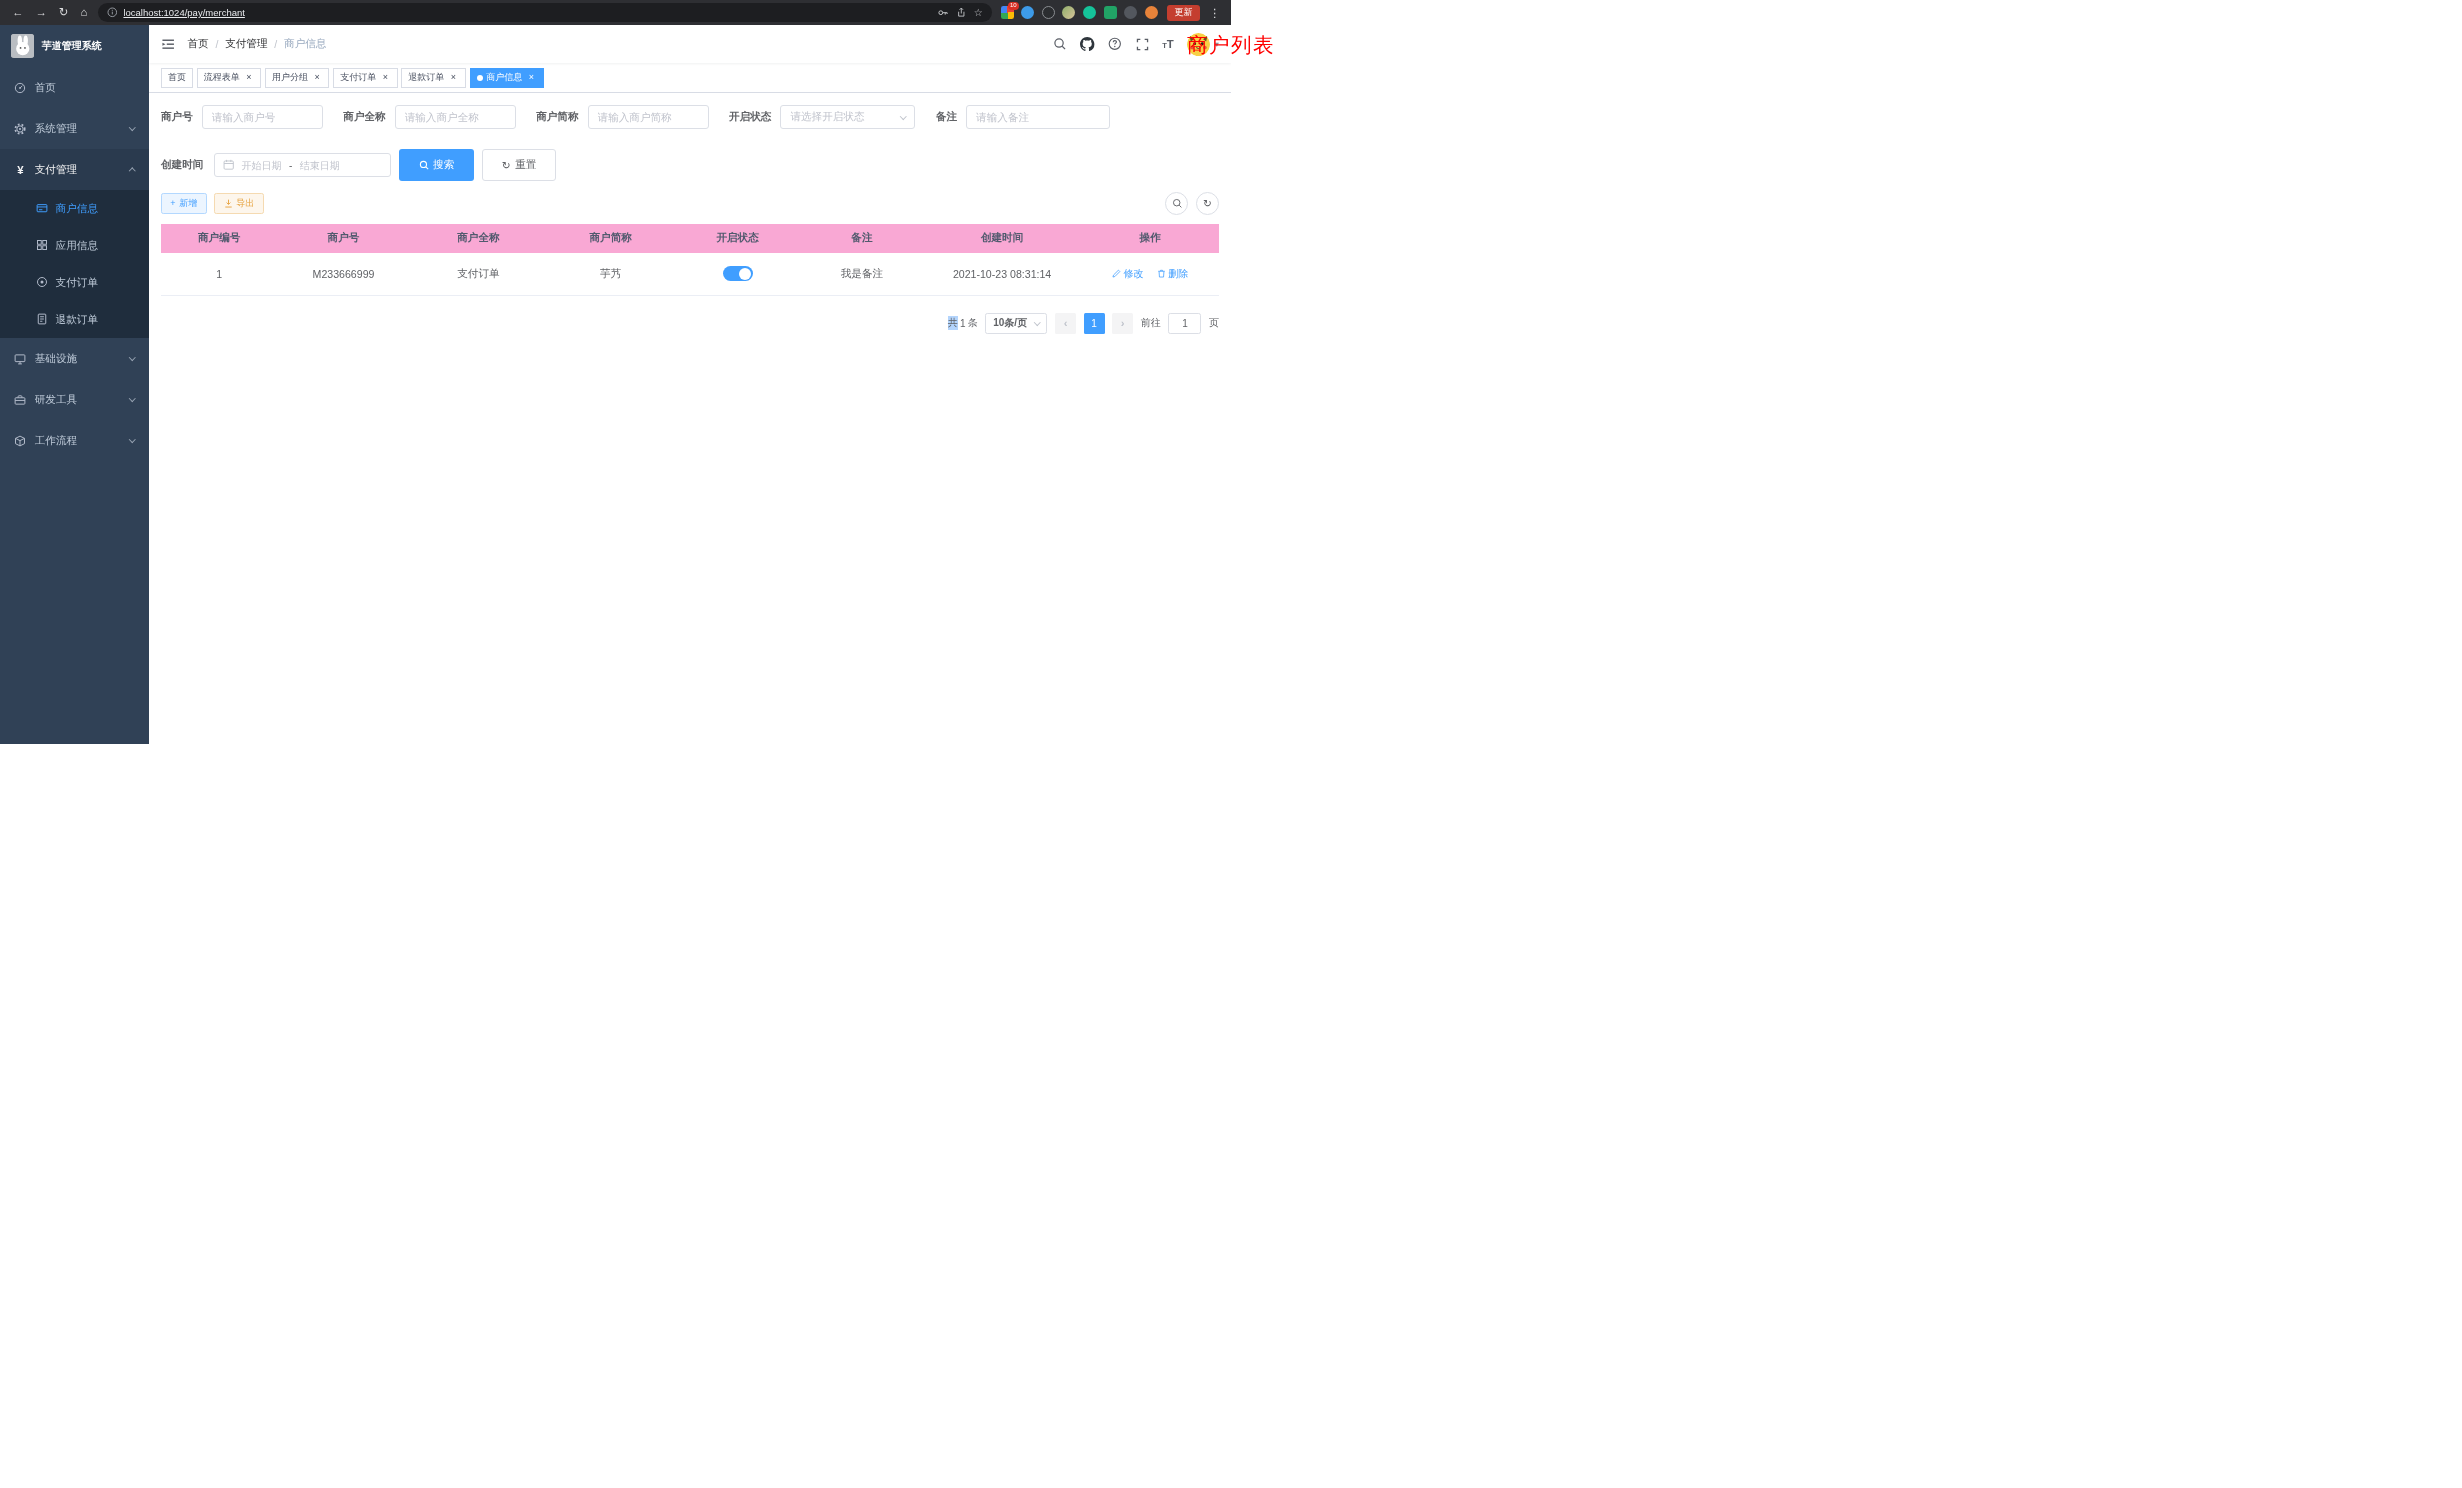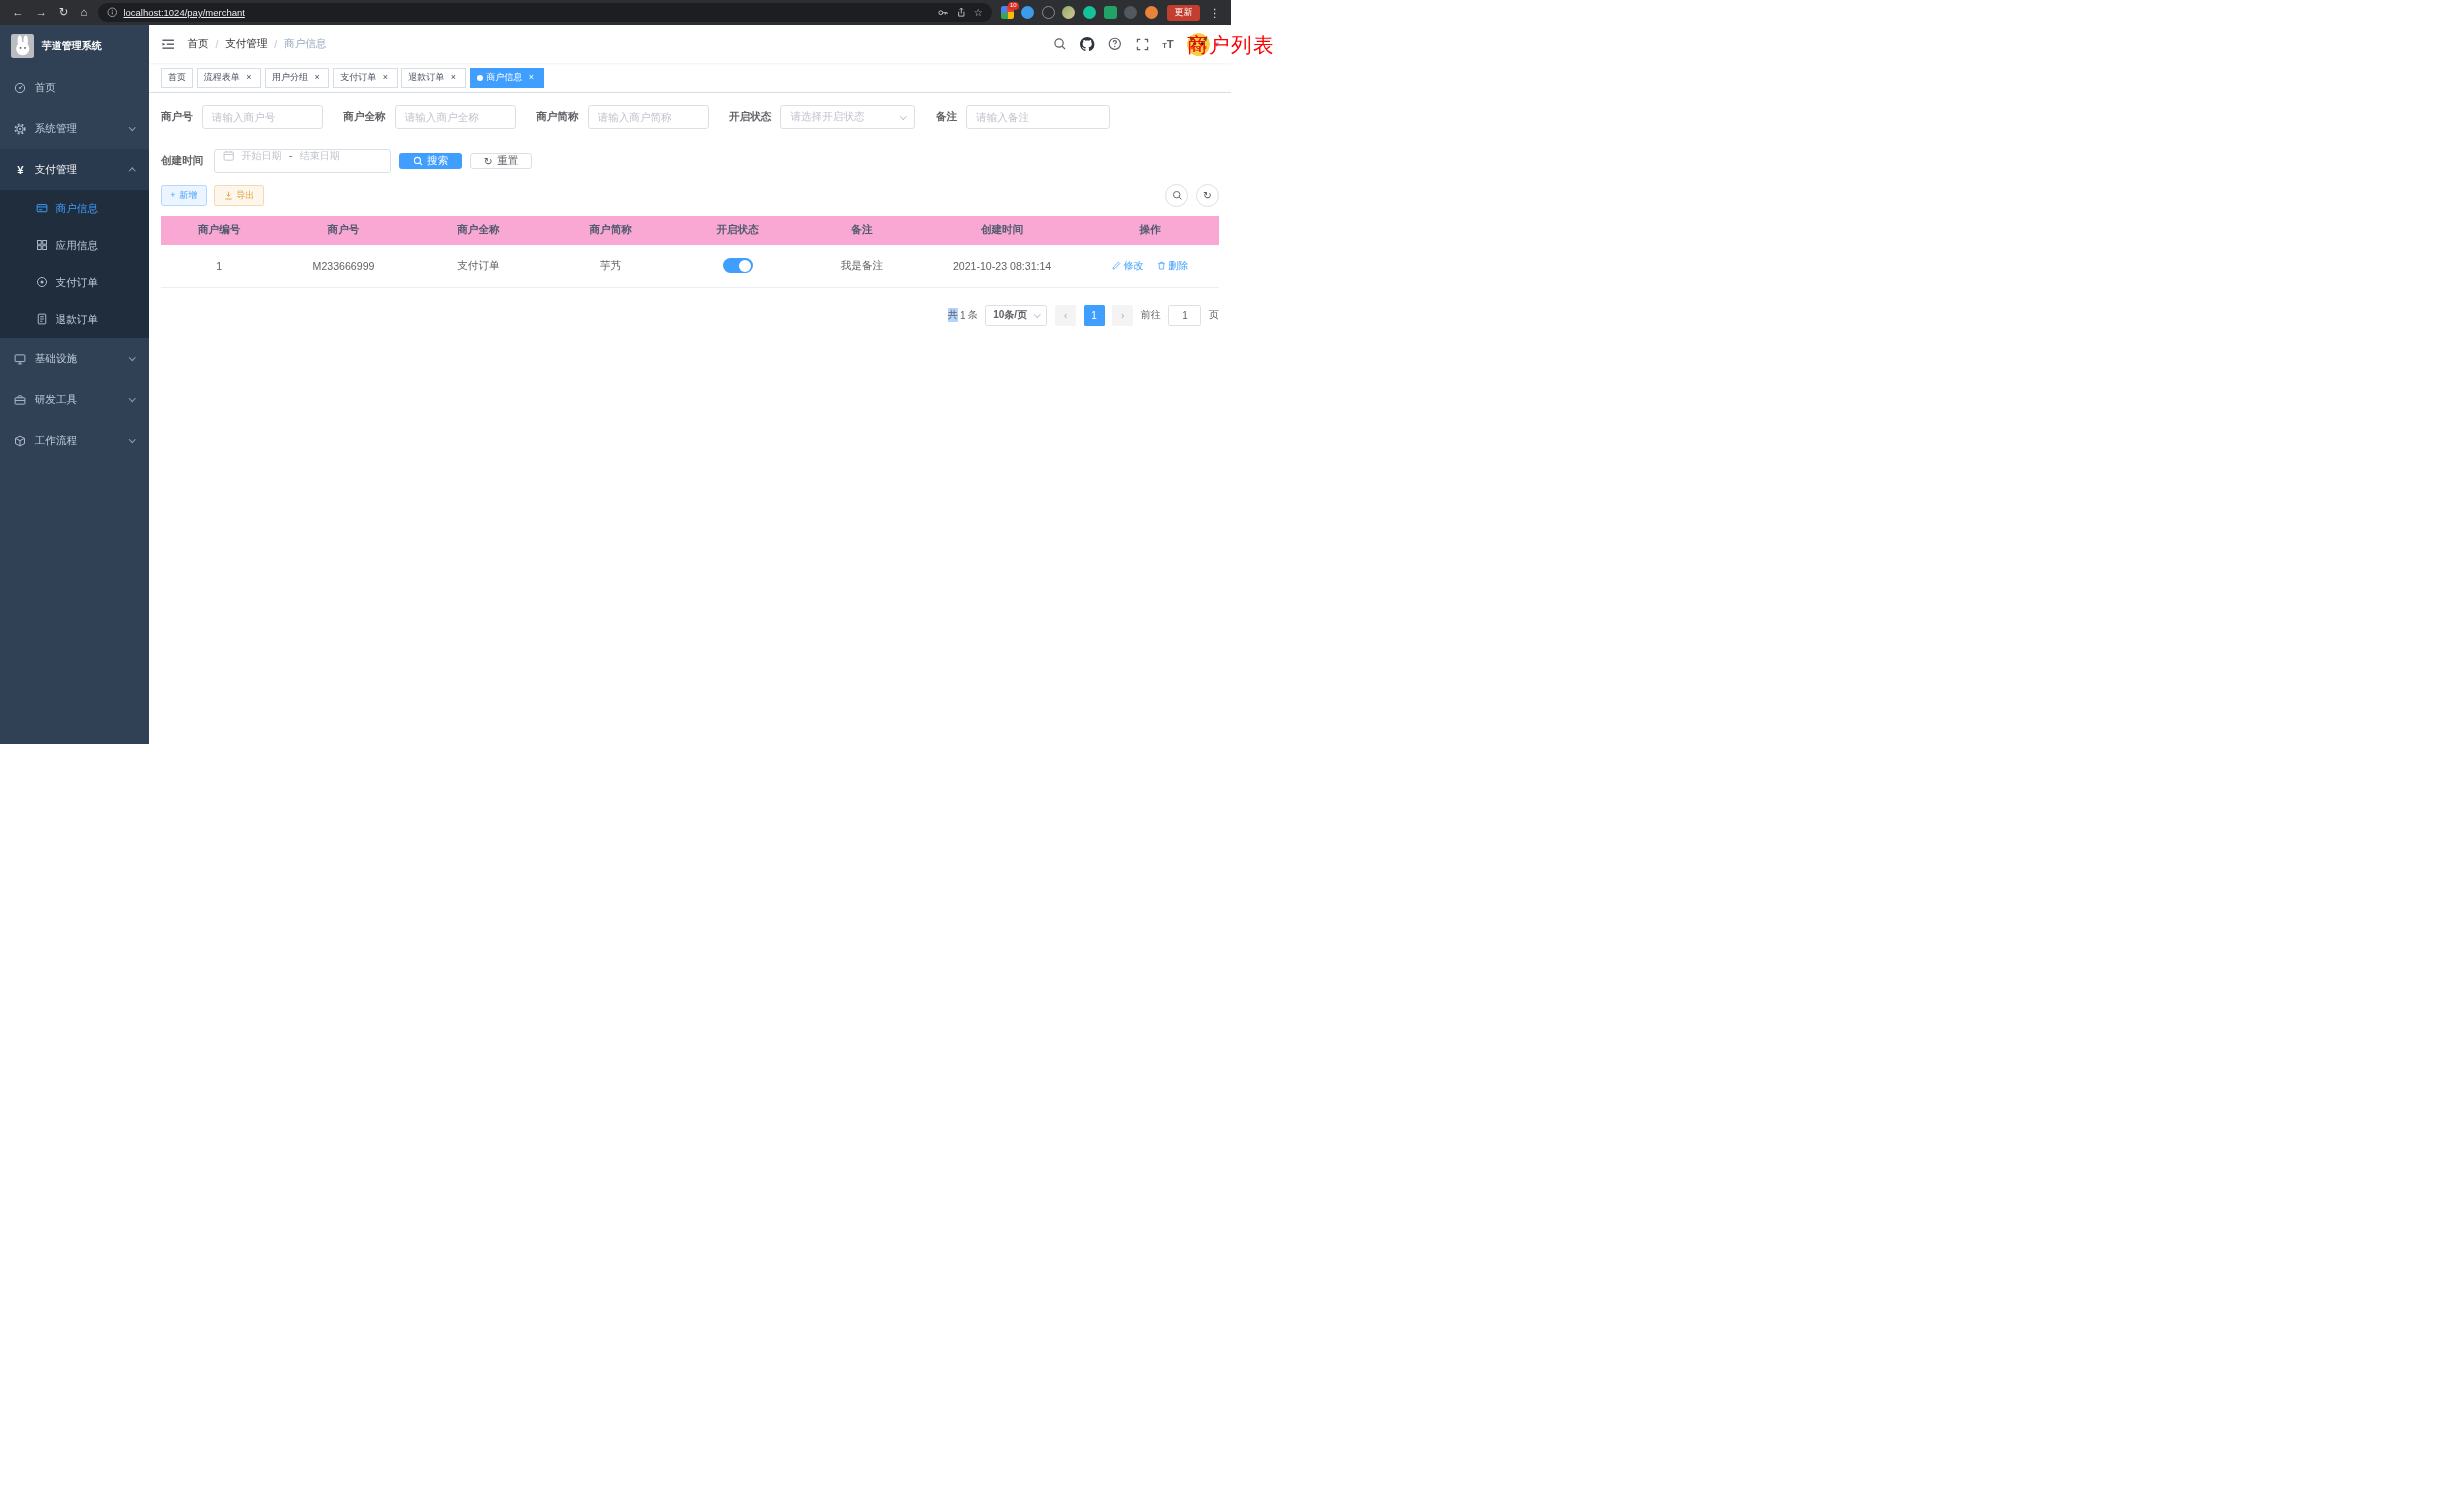--- a/index.html
+++ b/index.html
@@ -88,27 +88,27 @@
      font-size:10.6px; color:#606266; outline:none; font-family:inherit; background:#fff; }
   .inp::placeholder { color:#c0c3cc; }
   .w160{width:121px;} .w178{width:135px;} .w190{width:144px;}
   .sel { display:flex; align-items:center; justify-content:space-between; cursor:pointer; }
   .sel-text { color:#c0c3cc; font-size:10.6px; }
   .sel-chev { width:4.5px; height:4.5px; border-right:1.1px solid #c0c4cc; border-bottom:1.1px solid #c0c4cc;
      transform:rotate(45deg); margin-top:-2.3px; }
 
   .f-row2 { gap:7.6px; margin-bottom:10.6px; }
   .daterange { width:177px; height:24px; border:0.8px solid #dcdfe6; border-radius:3px;
-     display:flex; align-items:flex-start; gap:3px; padding:0 7.6px; }
+     display:flex; align-items:center; gap:3px; padding:0 7.6px; }
   .date-inp { border:none; width:49px; text-align:center; font-size:10px; color:#606266;
      outline:none; font-family:inherit; background:transparent; }
   .date-inp::placeholder { color:#c0c3cc; }
   .date-sep { color:#606266; font-size:10px; }
-  .btn { height:16px; border-radius:3px; display:inline-flex; align-items:center; gap:4.5px;
-     padding:0 13px; font-size:10.6px; cursor:pointer; border:0.8px solid transparent; font-family:inherit; }
+  .btn { height:32px; border-radius:3px; display:inline-flex; align-items:center; gap:4.5px;
+     padding:0 19px; font-size:10.6px; cursor:pointer; border:0.8px solid transparent; font-family:inherit; }
   .btn-primary { background:#409eff; color:#fff; }
   .btn-plain { background:#fff; border-color:#dcdfe6; color:#606266; }
 
   .toolbar { display:flex; align-items:center; gap:7.6px; margin-bottom:9px; }
   .btn-mini { height:21px; border-radius:2.3px; font-size:9px; display:inline-flex; align-items:center;
      gap:3.8px; padding:0 8.3px; cursor:pointer; border:0.8px solid; font-family:inherit; }
   .btn-add { color:#409eff; background:#ecf5ff; border-color:#b3d8ff; }
   .btn-export { color:#e6a23c; background:#fdf6ec; border-color:#f5dab1; }
   .toolbar-right { margin-left:auto; display:flex; gap:7.6px; }
   .circle-btn { width:23px; height:23px; border-radius:50%; border:0.8px solid #dcdfe6; background:#fff;

